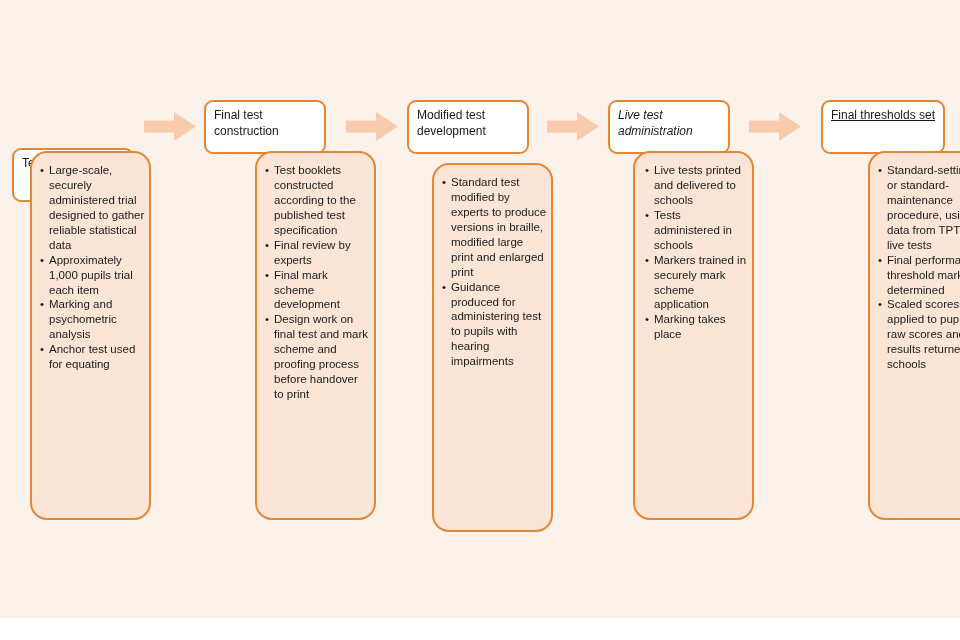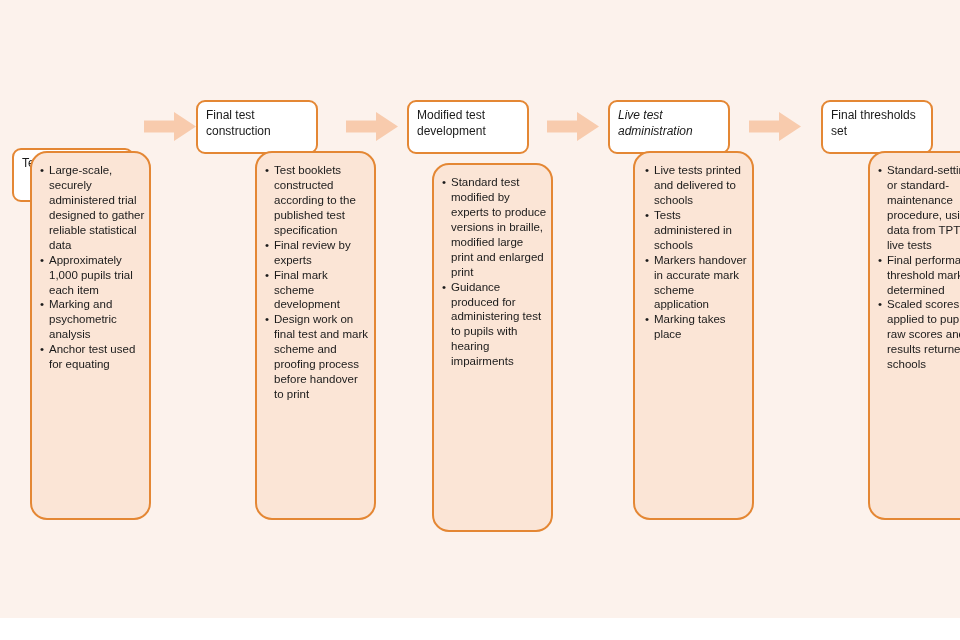--- a/index.html
+++ b/index.html
@@ -87,21 +87,21 @@
       <li>Approximately 1,000 pupils trial each item</li>
       <li>Marking and psychometric analysis</li>
       <li>Anchor test used for equating</li>
     </ul>
   </div>
 
   <svg class="arrow" style="left:144px;" viewBox="0 0 52 29">
     <polygon points="0,8.5 30,8.5 30,0 52,14.5 30,29 30,20.5 0,20.5" style="fill:var(--arrow-fill,#F8CBAD);"></polygon>
   </svg>
 
-  <div class="stage-header" style="left:196px;">
+  <div class="stage-header" style="left:204px;">
     <span>Final test construction</span>
   </div>
   <div class="stage-body" style="left:231px;margin-left:24px;">
     <ul>
       <li>Test booklets constructed according to the published test specification</li>
       <li>Final review by experts</li>
       <li>Final mark scheme development</li>
       <li>Design work on final test and mark scheme and proofing process before handover to print</li>
     </ul>
   </div>
@@ -124,30 +124,30 @@
     <polygon points="0,8.5 30,8.5 30,0 52,14.5 30,29 30,20.5 0,20.5" style="fill:var(--arrow-fill,#F8CBAD);"></polygon>
   </svg>
 
   <div class="stage-header" style="left:608px;font-style:italic;">
     <span>Live test administration</span>
   </div>
   <div class="stage-body" style="left:633px;padding-left:8px;">
     <ul>
       <li>Live tests printed and delivered to schools</li>
       <li>Tests administered in schools</li>
-      <li>Markers handover in accurate mark scheme application</li>
+      <li>Markers trained in securely mark scheme application</li>
       <li>Marking takes place</li>
     </ul>
   </div>
 
   <svg class="arrow" style="left:749px;" viewBox="0 0 52 29">
     <polygon points="0,8.5 30,8.5 30,0 52,14.5 30,29 30,20.5 0,20.5" style="fill:var(--arrow-fill,#F8CBAD);"></polygon>
   </svg>
 
-  <div class="stage-header" style="left:821px; width:112px;">
+  <div class="stage-header" style="left:821px; width:124px;text-decoration:underline;">
     <span>Final thresholds set</span>
   </div>
   <div class="stage-body" style="left:868px;">
     <ul>
       <li>Standard-setting or standard-maintenance procedure, using data from TPT and live tests</li>
       <li>Final performance threshold marks determined</li>
       <li>Scaled scores applied to pupil's raw scores and results returned to schools</li>
     </ul>
   </div>
 

